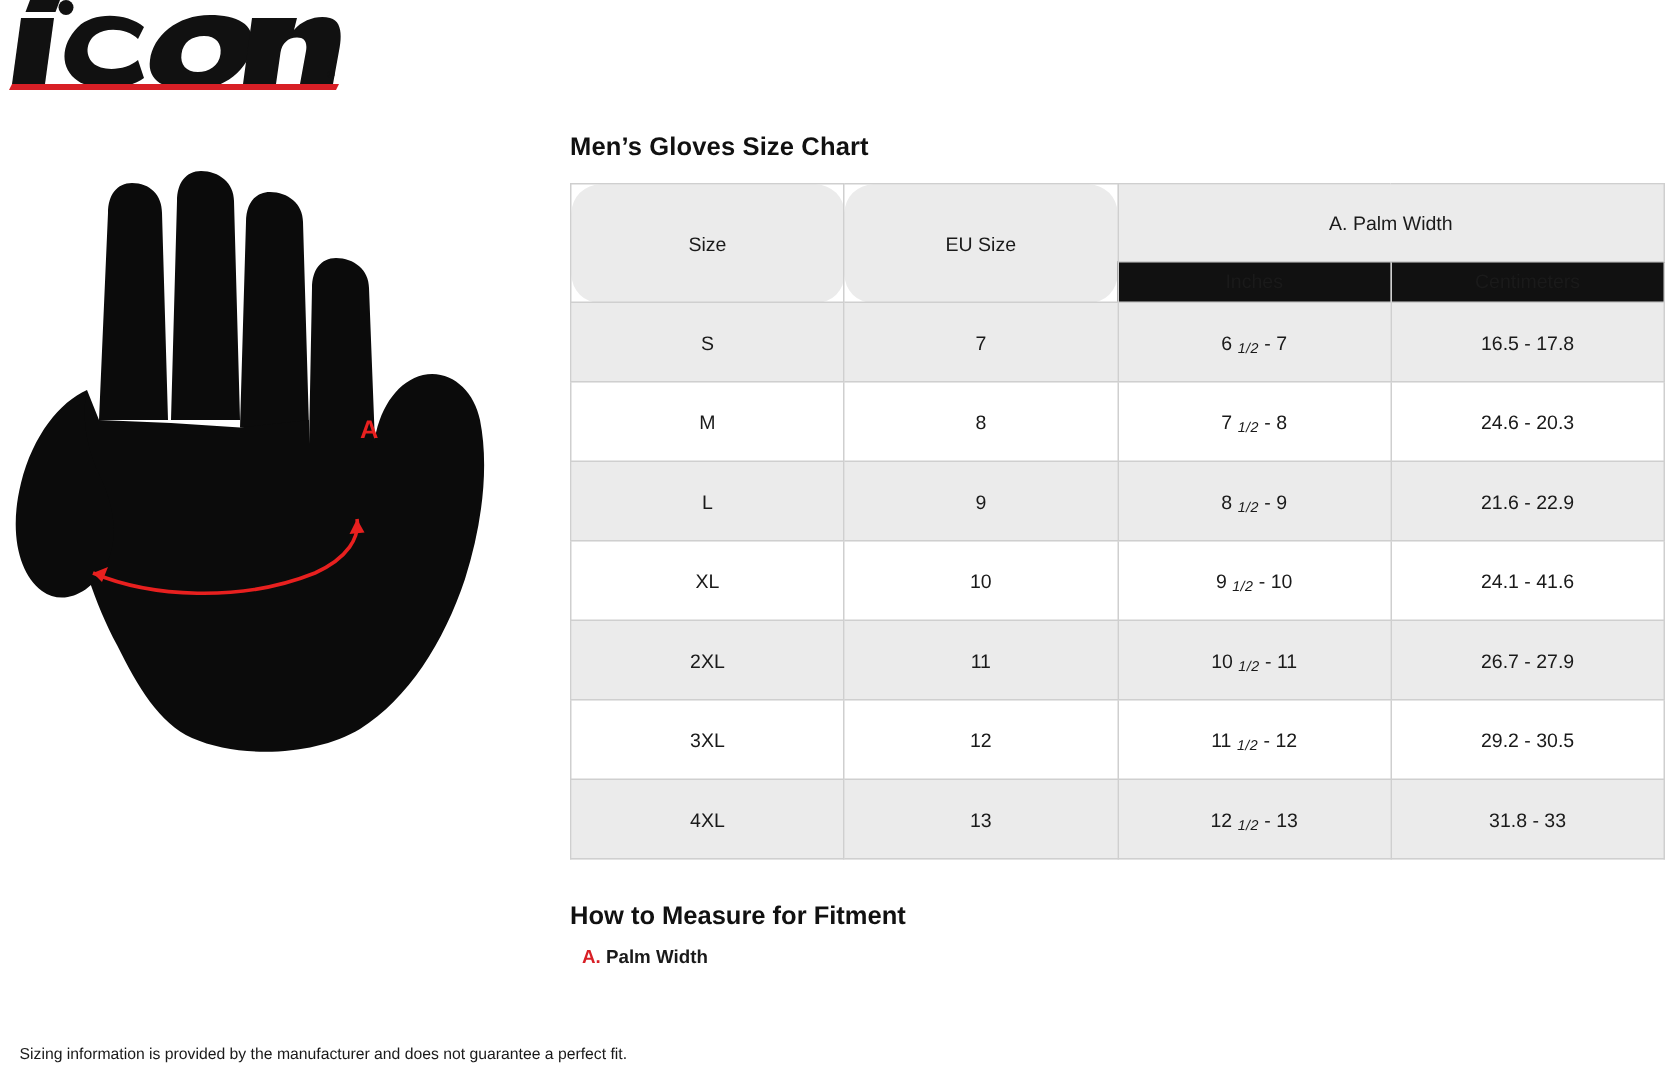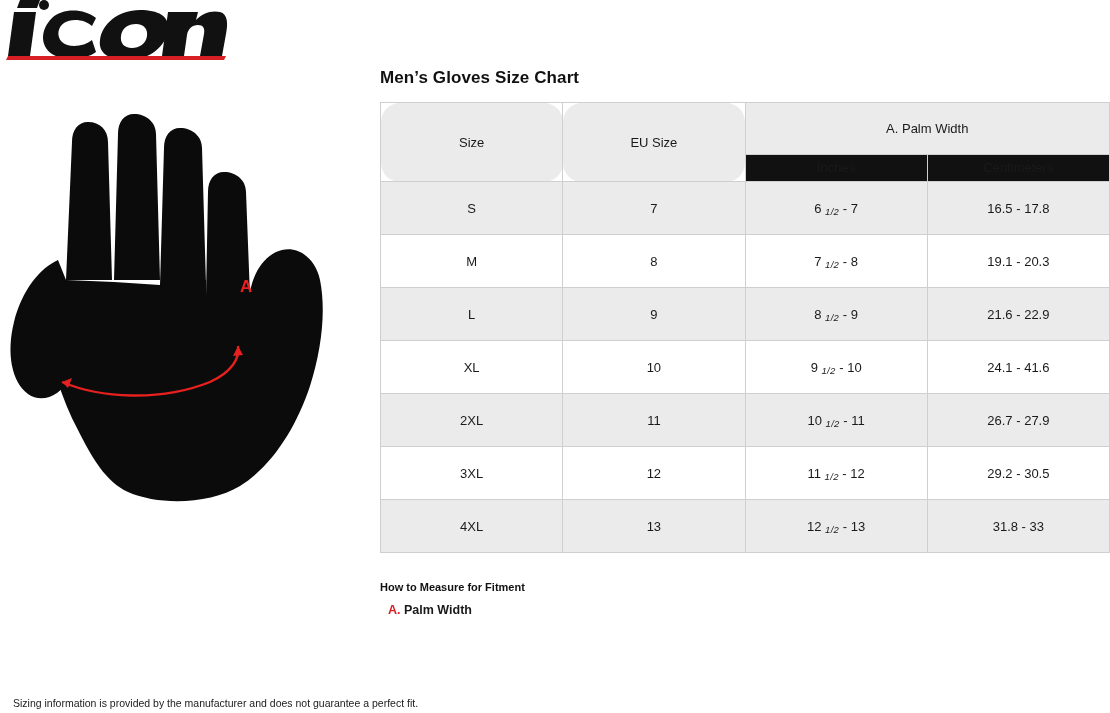--- a/index.html
+++ b/index.html
@@ -33,21 +33,21 @@
     top: 110px;
     width: 360px;
     height: 410px;
   }
   .glove-wrap svg { display: block; }
 
   
   .content {
     position: absolute;
     left: 380px;
-    top: 68px;
+    top: 88px;
     width: 730px;
   }
   .chart-title {
     font-size: 17px;
     font-weight: bold;
     color: #111111;
     margin: 0 0 14px 0;
     letter-spacing: 0.1px;
   }
 
@@ -93,21 +93,21 @@
     font-size: 9.5px;
     vertical-align: baseline;
     position: relative;
     top: 2px;
     letter-spacing: 0.3px;
     font-style: italic;
   }
 
   
   .how-title {
-    font-size: 11px;
+    font-size: 17px;
     font-weight: bold;
     color: #111111;
     margin: 28px 0 10px 0;
   }
   .measure-line {
     font-size: 12.5px;
     font-weight: bold;
     margin: 0 0 4px 0;
     padding-left: 8px;
   }
@@ -205,21 +205,21 @@
       <tr class="row-odd">
         <td>S</td>
         <td>7</td>
         <td><span>6</span> <span class="frac">1/2</span> <span>- 7</span></td>
         <td>16.5 - 17.8</td>
       </tr>
       <tr class="row-even">
         <td>M</td>
         <td>8</td>
         <td><span>7</span> <span class="frac">1/2</span> <span>- 8</span></td>
-        <td>19.1 - 20.3</td>
+        <td>24.6 - 20.3</td>
       </tr>
       <tr class="row-odd">
         <td>L</td>
         <td>9</td>
         <td><span>8</span> <span class="frac">1/2</span> <span>- 9</span></td>
         <td>21.6 - 22.9</td>
       </tr>
       <tr class="row-even">
         <td>XL</td>
         <td>10</td>

